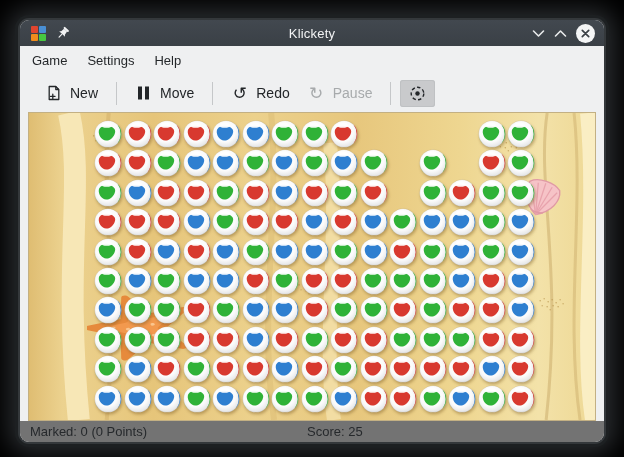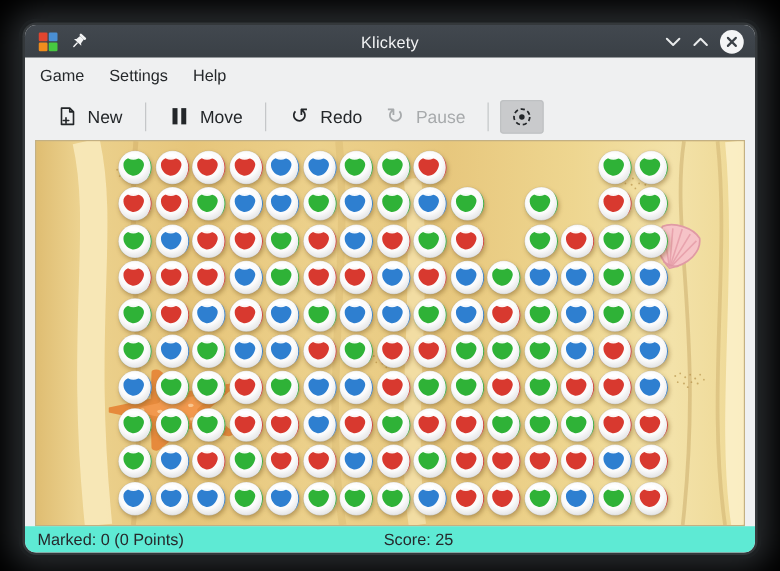--- a/index.html
+++ b/index.html
@@ -55,21 +55,21 @@
       #e7c77d 58%, #eed690 76%, #f3e2a9 90%, #eed894 100%);
   }
   .sandlines,.decor-layer{position:absolute;left:0;top:0;width:100%;height:100%;}
   .balls{position:absolute;left:0;top:0;width:100%;height:100%;z-index:3;}
   .ball{position:absolute;width:28px;height:28px;}
   .ball svg{display:block;filter:drop-shadow(1.5px 2.5px 1.5px rgba(125,92,35,.45));}
   .starfish{position:absolute;left:58px;top:182px;width:108px;height:66px;z-index:1;}
   .seashell{position:absolute;left:489px;top:64px;width:46px;height:42px;z-index:1;}
   
   .statusbar{
-    position:absolute;left:0;top:401px;width:100%;height:21px;background:#5eead4;
+    position:absolute;left:0;top:401px;width:100%;height:21px;background:#737373;
     font-size:13px;color:#26292c;
   }
   .statusbar .marked{position:absolute;left:10px;top:3px;}
   .statusbar .score{position:absolute;left:287px;top:3px;}
   .hidden-defs{position:absolute;width:0;height:0;overflow:hidden;}
 </style>
 </head>
 <body>
 
 <svg class="hidden-defs" aria-hidden="true">

